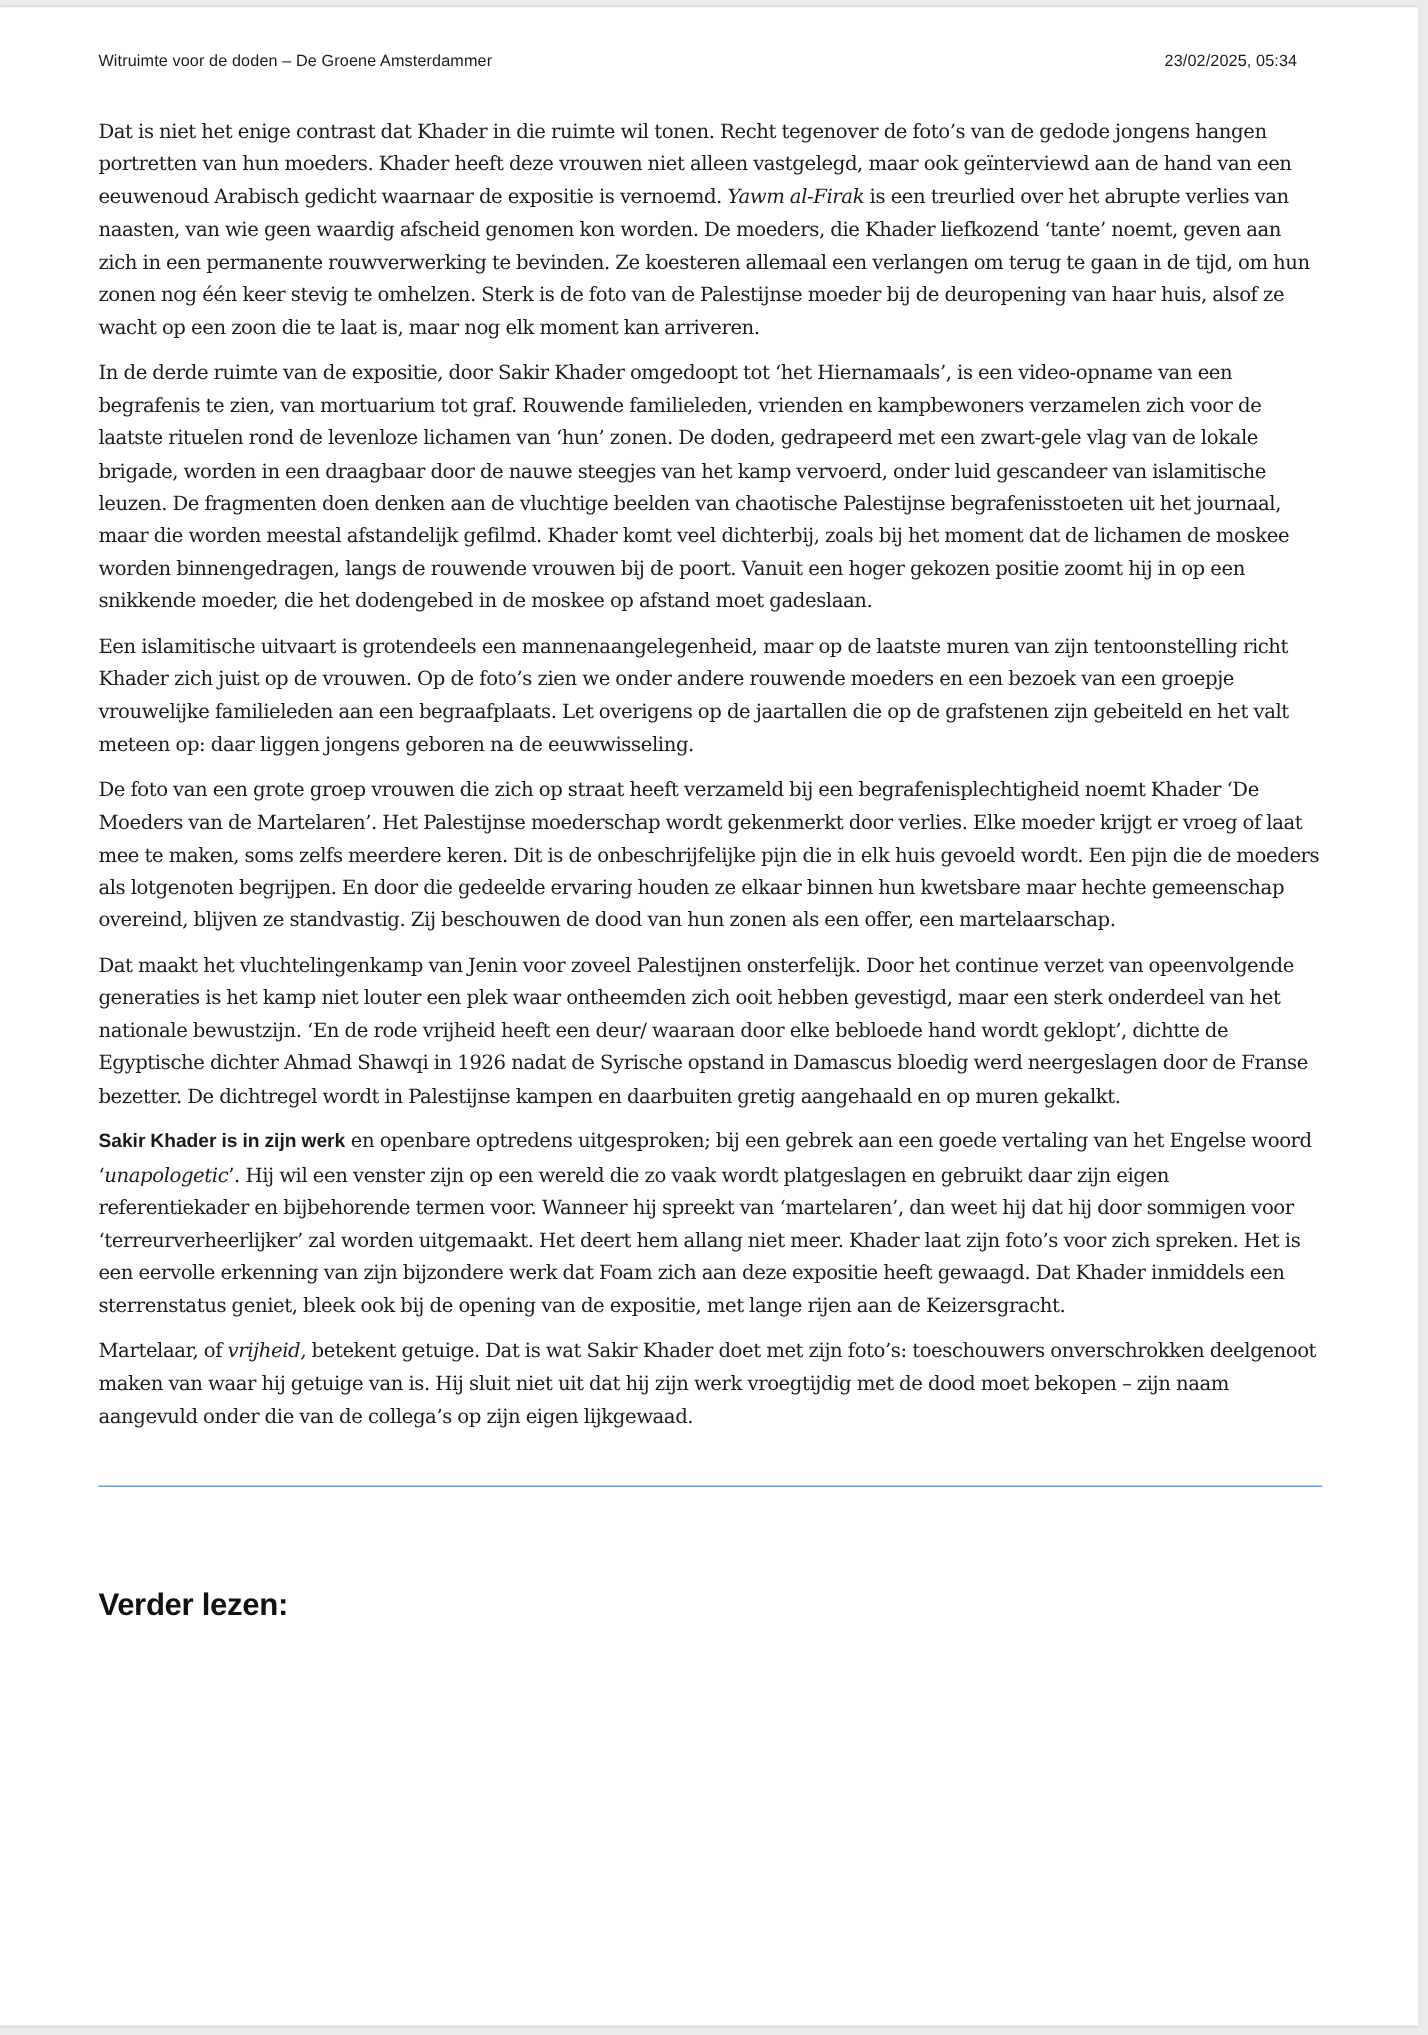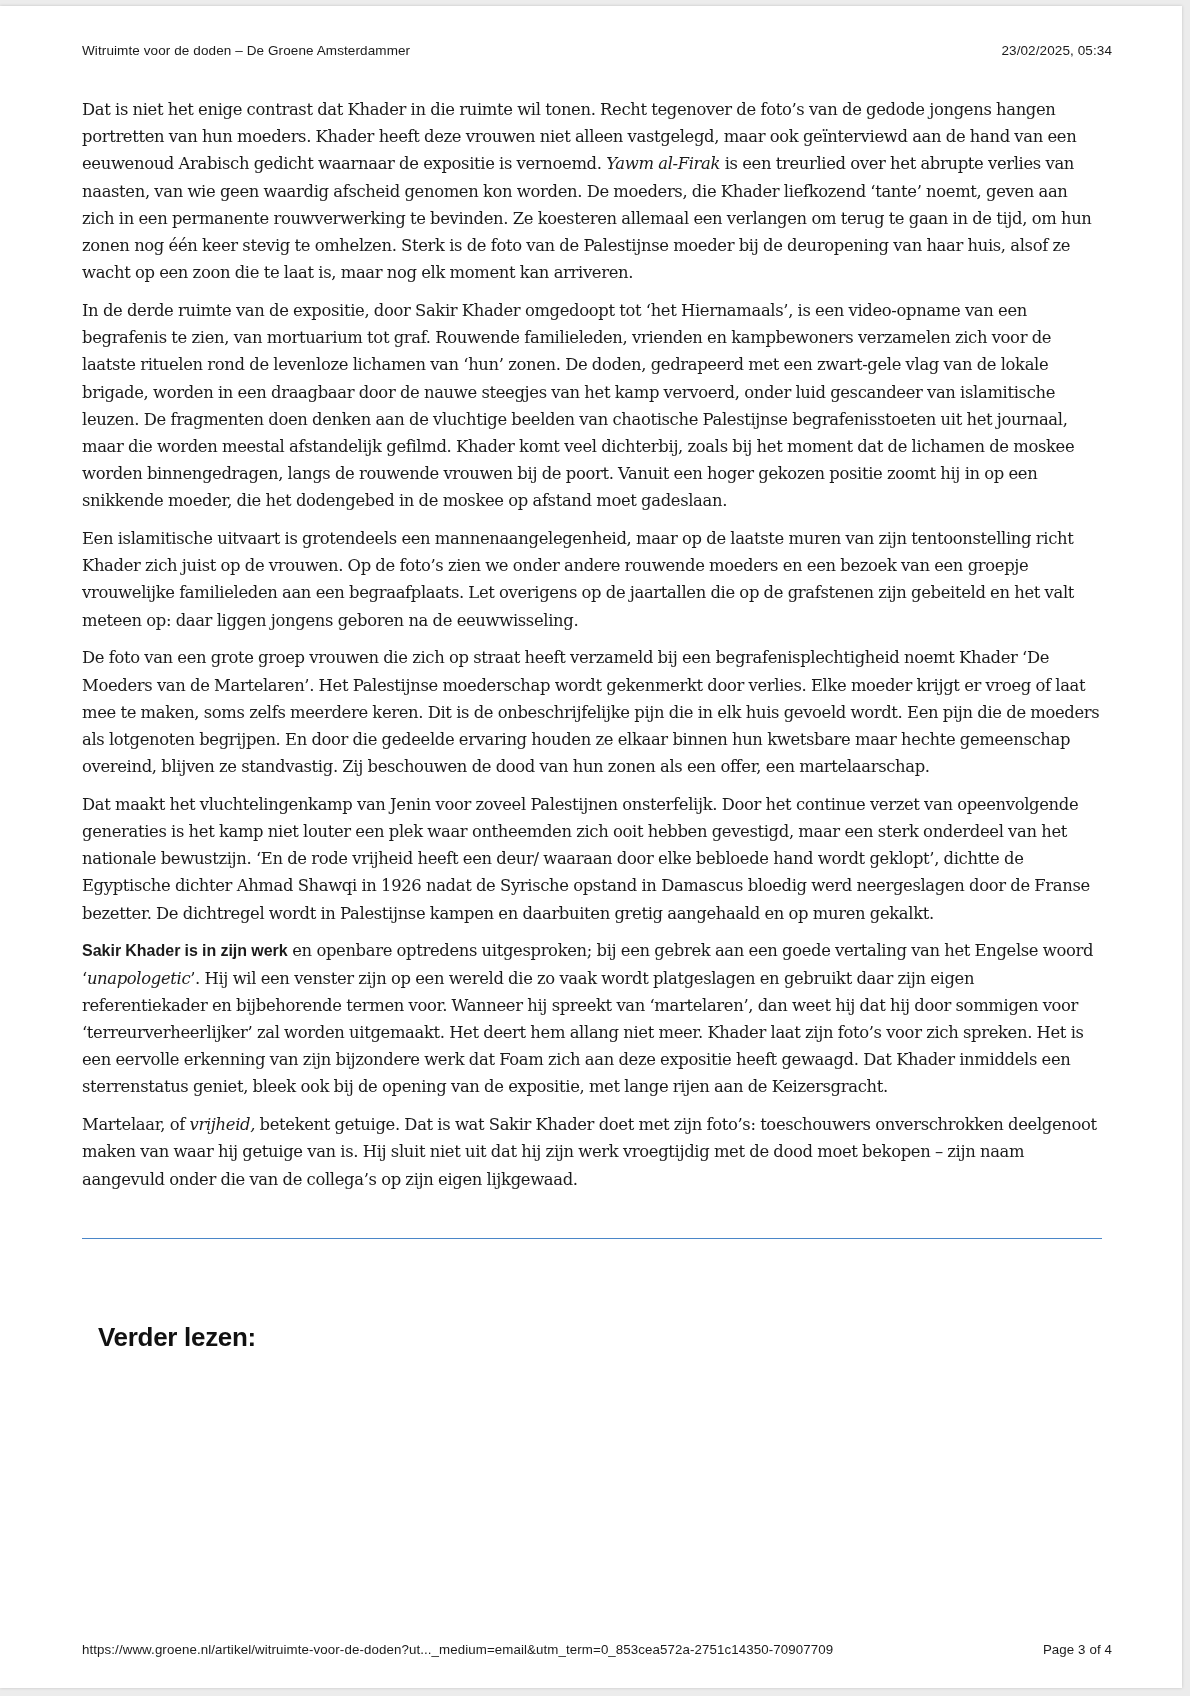--- a/index.html
+++ b/index.html
@@ -11,21 +11,21 @@
   }
   .sheet {
     position: absolute;
     left: 0; top: 6px;
     width: 1182px; height: 1682px;
     background: #ffffff;
     box-shadow: 0 0 3px rgba(0,0,0,0.18);
   }
   .print-header, .print-footer {
     position: absolute;
-    left: 82px; right: 70px;
+    left: 82px; right: 101px;
     font-family: "Liberation Sans", sans-serif;
     font-size: 13.5px;
     color: #1a1a1a;
     display: flex; justify-content: space-between;
     letter-spacing: 0.1px;
     gap: 19px;
   }
   .print-header { top: 37px; }
   .print-footer { top: 1636px; font-size: 13.3px; }
   .article {
@@ -61,21 +61,21 @@
     letter-spacing: -0.3px;
   }
   .credits a {
     color: #1b1b1b;
     text-decoration: underline;
     text-decoration-color: #555;
     text-underline-offset: 3px;
   }
   .further {
     position: absolute;
-    left: 98px; top: 1316px;
+    left: 82px; top: 1316px;
     font-family: "Liberation Sans", sans-serif;
     font-size: 26px;
     font-weight: bold;
     color: #111;
     margin: 0;
     letter-spacing: -0.3px;
   }
 </style>
 </head>
 <body>
@@ -95,18 +95,14 @@
     <p>Dat maakt het vluchtelingenkamp van Jenin voor zoveel Palestijnen onsterfelijk. Door het continue verzet van opeenvolgende generaties is het kamp niet louter een plek waar ontheemden zich ooit hebben gevestigd, maar een sterk onderdeel van het nationale bewustzijn. ‘En de rode vrijheid heeft een deur/ waaraan door elke bebloede hand wordt geklopt’, dichtte de Egyptische dichter Ahmad Shawqi in 1926 nadat de Syrische opstand in Damascus bloedig werd neergeslagen door de Franse bezetter. De dichtregel wordt in Palestijnse kampen en daarbuiten gretig aangehaald en op muren gekalkt.</p>
     <p><span class="lead-bold">Sakir Khader is in zijn werk</span><span> en openbare optredens uitgesproken; bij een gebrek aan een goede vertaling van het Engelse woord ‘</span><em>unapologetic</em><span>’. Hij wil een venster zijn op een wereld die zo vaak wordt platgeslagen en gebruikt daar zijn eigen referentiekader en bijbehorende termen voor. Wanneer hij spreekt van ‘martelaren’, dan weet hij dat hij door sommigen voor ‘terreurverheerlijker’ zal worden uitgemaakt. Het deert hem allang niet meer. Khader laat zijn foto’s voor zich spreken. Het is een eervolle erkenning van zijn bijzondere werk dat Foam zich aan deze expositie heeft gewaagd. Dat Khader inmiddels een sterrenstatus geniet, bleek ook bij de opening van de expositie, met lange rijen aan de Keizersgracht.</span></p>
     <p><span>Martelaar, of </span><em>vrijheid,</em><span> betekent getuige. Dat is wat Sakir Khader doet met zijn foto’s: toeschouwers onverschrokken deelgenoot maken van waar hij getuige van is. Hij sluit niet uit dat hij zijn werk vroegtijdig met de dood moet bekopen – zijn naam aangevuld onder die van de collega’s op zijn eigen lijkgewaad.</span></p>
   </div>
 
   <div class="divider"></div>
 
 
   <h2 class="further">Verder lezen:</h2>
 
-  <div class="print-footer">
-    <span>https://www.groene.nl/artikel/witruimte-voor-de-doden?ut..._medium=email&amp;utm_term=0_853cea572a-2751c14350-70907709</span>
-    <span>Page 3 of 4</span>
-  </div>
 
 </div>
 
 </body></html>

